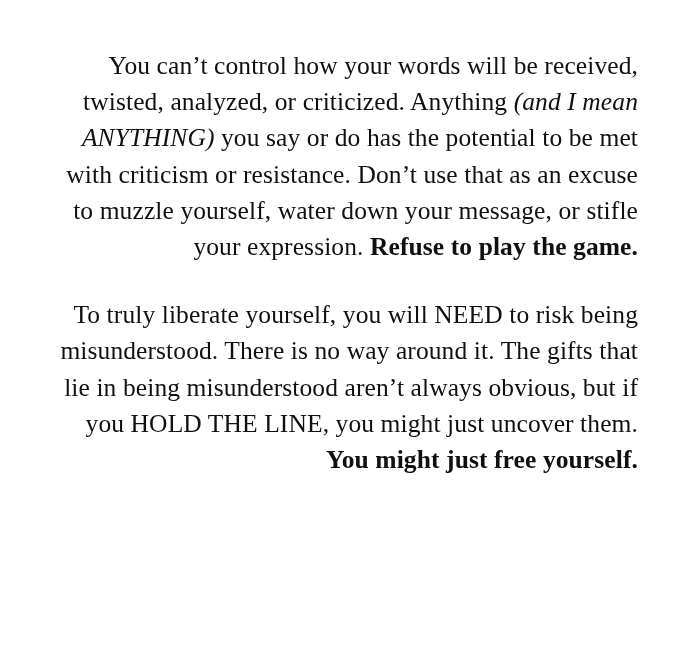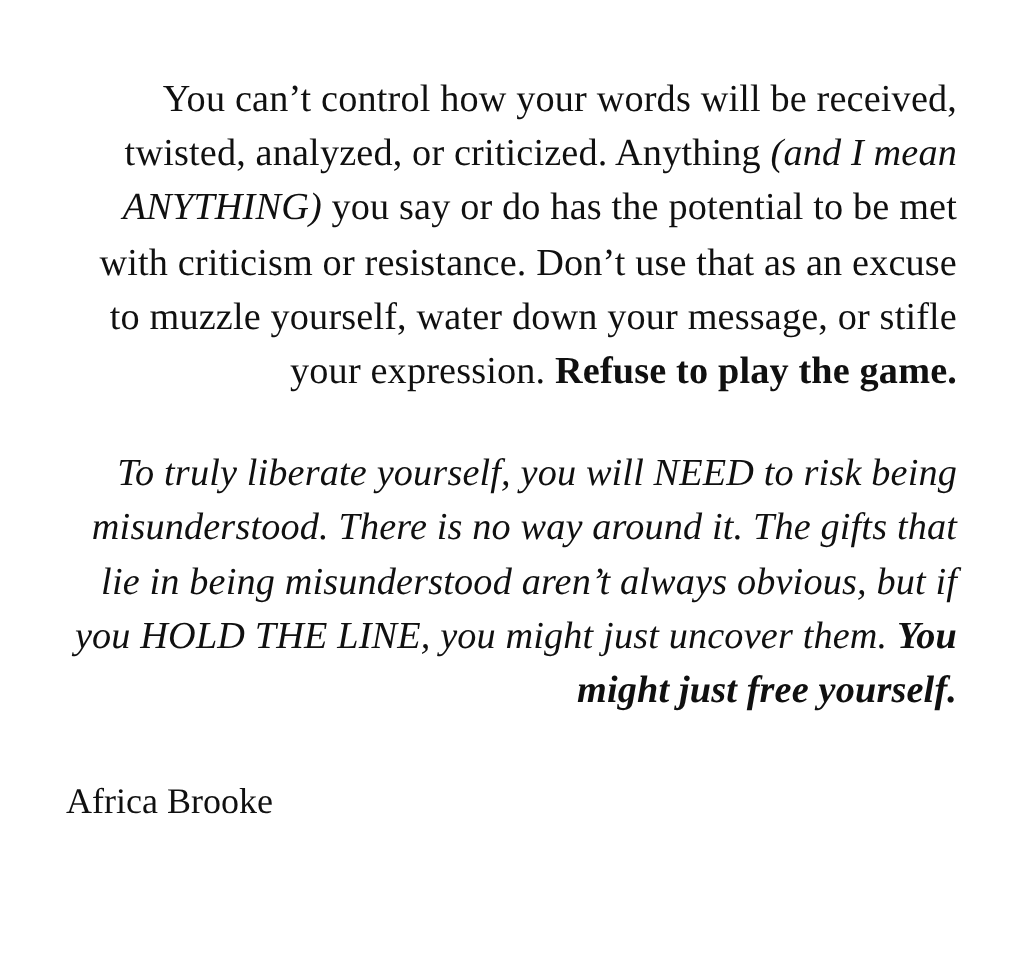--- a/index.html
+++ b/index.html
@@ -26,21 +26,20 @@
     line-height: 1.42;
     letter-spacing: 0.1px;
     color: #101010;
     text-align: right;
   }
   .para {
     margin: 0 0 0 0;
   }
   .para + .para {
     margin-top: 32px;
-    font-style: italic;
   }
   .para .ital {
     font-style: italic;
   }
   .para .bold {
     font-weight: bold;
   }
   .attribution {
     margin-top: 42px;
     font-size: 24px;
@@ -61,15 +60,14 @@
     <p class="para">
       <span class="seg">You can’t control how your words will be received, twisted, analyzed, or criticized. Anything </span><span class="seg ital">(and I mean ANYTHING)</span><span class="seg"> you say or do has the potential to be met with criticism or resistance. Don’t use that as an excuse to muzzle yourself, water down your message, or stifle your expression. </span><span class="seg bold">Refuse to play the game.</span>
     </p>
 
     <p class="para">
       <span class="seg">To truly liberate yourself, you will NEED to risk being misunderstood. There is no way around it. The gifts that lie in being misunderstood aren’t always obvious, but if you HOLD THE LINE, you might just uncover them. </span><span class="seg bold">You might just free yourself.</span>
     </p>
 
   </div>
 
-  <div class="attribution">Africa Brooke</div>
 
 </div>
 
 </body></html>

